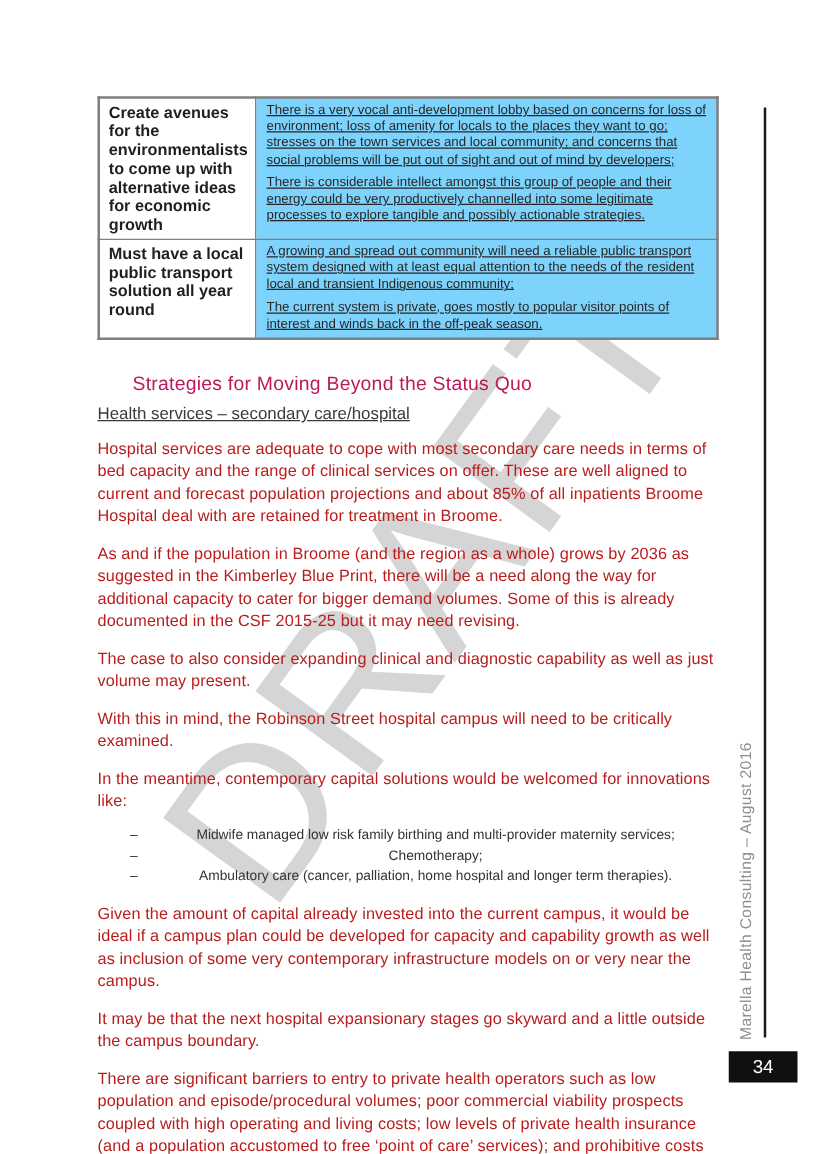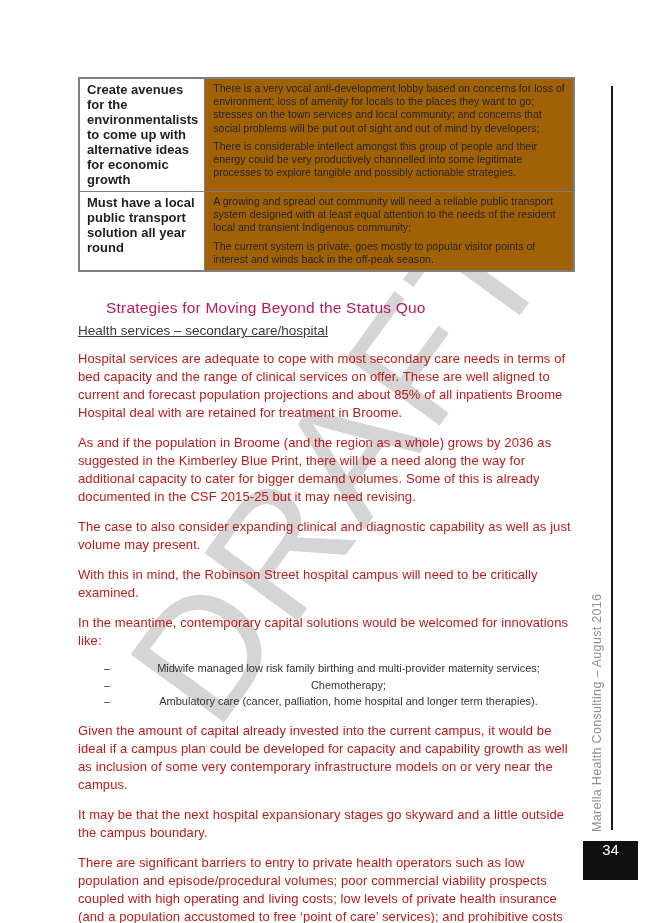--- a/index.html
+++ b/index.html
@@ -52,21 +52,22 @@
     color: #1f1f1f;
     padding: 3px 6px 4px 7px;
     background: #ffffff;
     border-radius: 28px;
   }
   td.t-body {
     font-size: 10.6px;
     line-height: 13.2px;
     color: #262626;
     padding: 3px 8px 4px 8px;
-    background: #a16207;
+    background: #7dd3fc;
+    text-decoration: underline;
   }
   td.t-body div + div { margin-top: 5px; }
 
   
   .section-heading {
     margin-top: 27px;
     font-size: 15.5px;
     color: #be185d;
     letter-spacing: 0.2px;
     margin-left: 28px;
@@ -123,24 +124,25 @@
     transform-origin: 0 0;
     font-size: 12.5px;
     color: #8f8f8f;
     white-space: nowrap;
     letter-spacing: 0.3px;
     z-index: 2;
   }
   .page-number-box {
     position: absolute;
     left: 583px; top: 841px;
-    width: 55px; height: 39px;
+    width: 55px; height: 25px;
     background: #101010;
     color: #ffffff;
     display: flex;
+    align-items: center;
     justify-content: center;
     font-size: 15px;
     z-index: 3;
   }
 </style>
 </head>
 <body>
 
 <div class="watermark">DRAFT</div>
 

